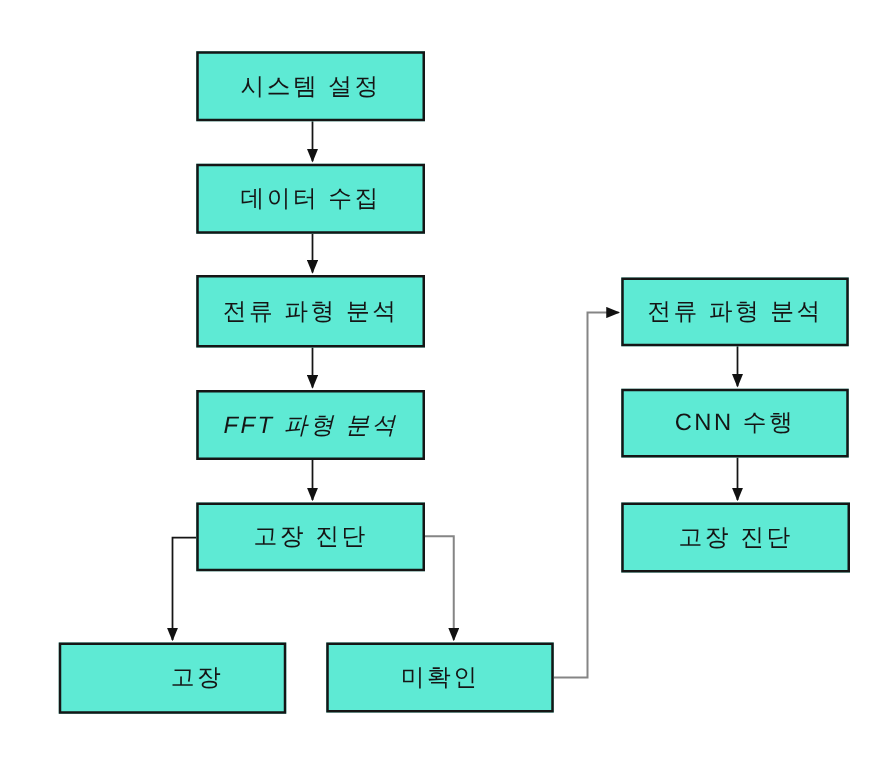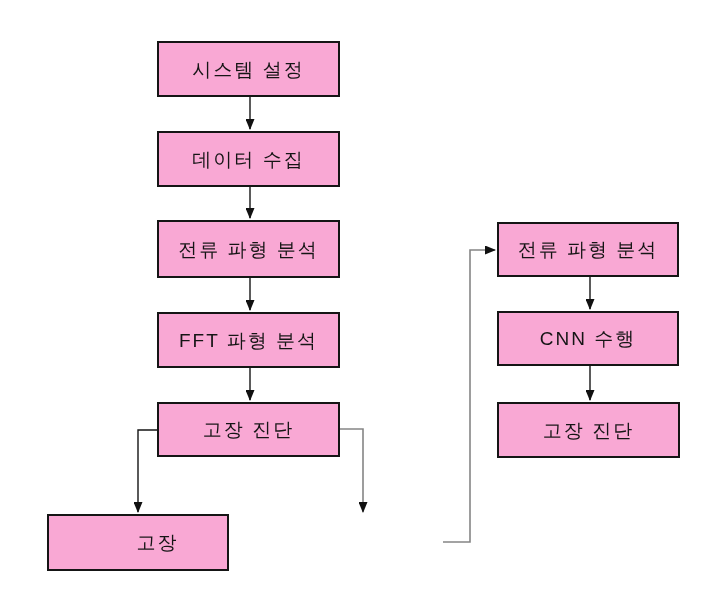--- a/index.html
+++ b/index.html
@@ -18,21 +18,21 @@
   .edges-svg {
     position: absolute;
     left: 0;
     top: 0;
     width: 711px;
     height: 616px;
   }
   .node {
     position: absolute;
     box-sizing: border-box;
-    background: #f9a8d4;
+    background: #5eead4;
     border: 2px solid #151515;
     display: flex;
     align-items: center;
     justify-content: center;
   }
   .node-label {
     font-size: 19px;
     letter-spacing: 2px;
     color: #151515;
     white-space: nowrap;
@@ -71,32 +71,35 @@
   </div>
 
   <div class="node" style="left:157px; top:131px; width:183px; height:56px;align-items:center;">
     <span class="node-label">데이터 수집</span>
   </div>
 
   <div class="node" style="left:157px; top:220px; width:183px; height:58px;">
     <span class="node-label">전류 파형 분석</span>
   </div>
 
-  <div class="node" style="left:157px; top:312px; width:183px; height:56px;">
+  <div class="node" style="left:157px; top:312px; width:183px; height:56px;font-style:italic;">
     <span class="node-label">FFT 파형 분석</span>
   </div>
 
   <div class="node" style="left:157px; top:402px; width:183px; height:55px;">
     <span class="node-label">고장 진단</span>
   </div>
 
   <div class="node" style="left:47px; top:514px; width:182px; height:57px;padding-left:39px;">
     <span class="node-label">고장</span>
   </div>
 
+  <div class="node" style="left:261px; top:514px; width:182px; height:56px;">
+    <span class="node-label">미확인</span>
+  </div>
 
   <div class="node" style="left:497px; top:222px; width:182px; height:55px;">
     <span class="node-label">전류 파형 분석</span>
   </div>
 
   <div class="node" style="left:497px; top:311px; width:182px; height:55px;">
     <span class="node-label">CNN 수행</span>
   </div>
 
   <div class="node" style="left:497px; top:402px; width:183px; height:56px;">

